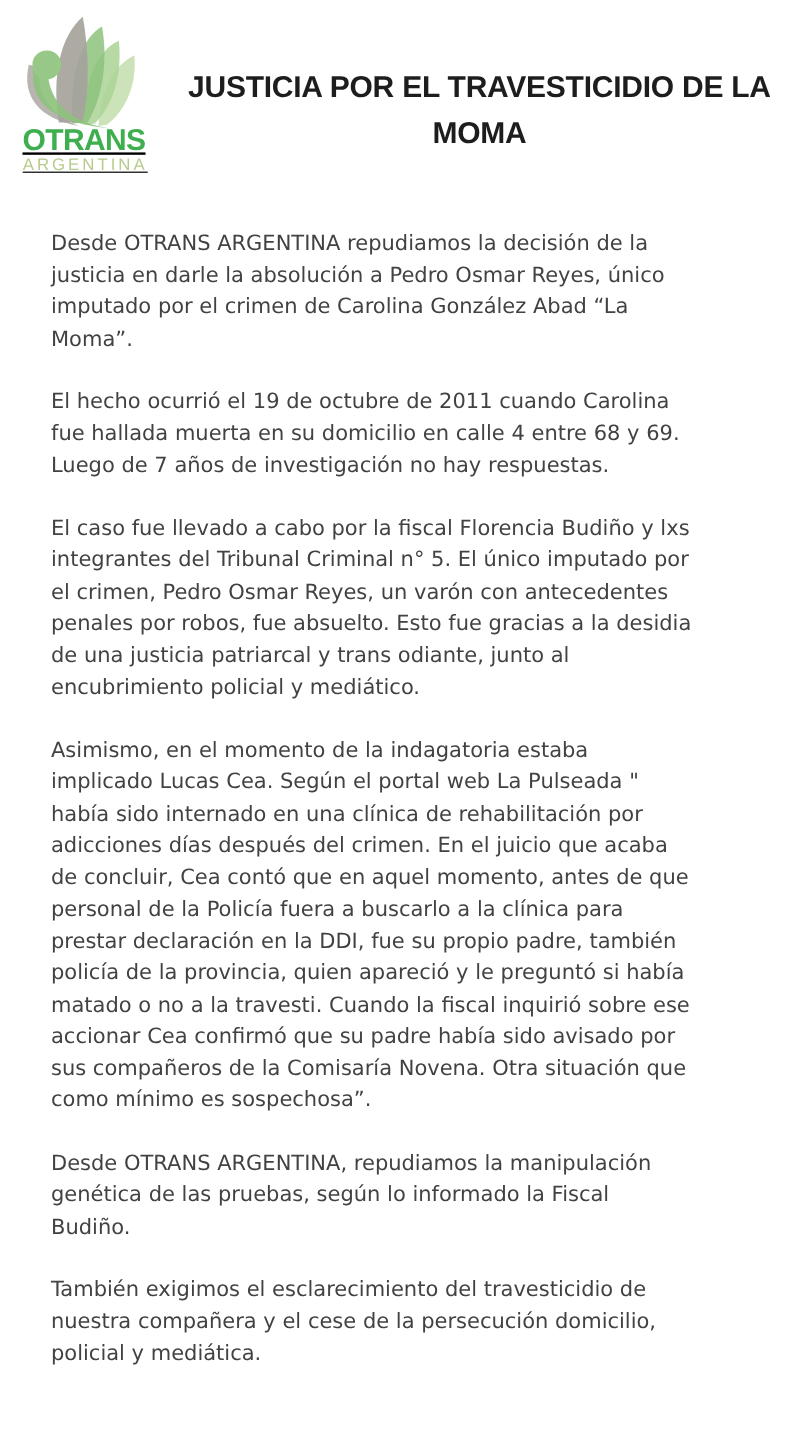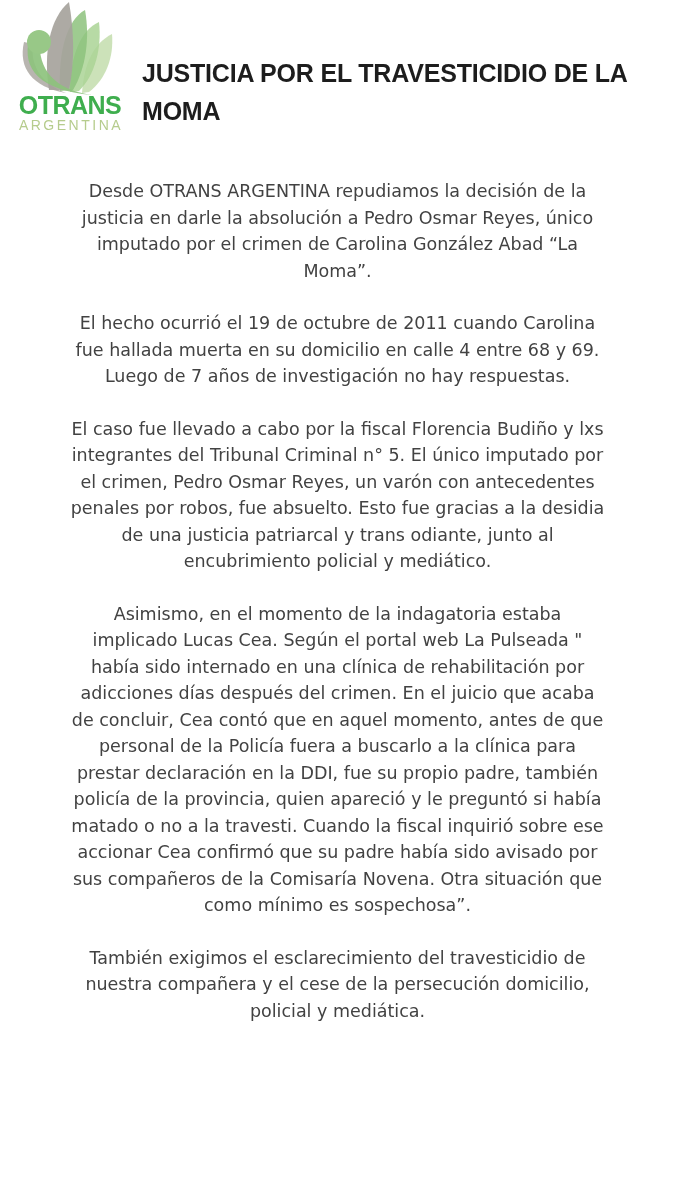--- a/index.html
+++ b/index.html
@@ -15,23 +15,24 @@
     overflow: hidden;
     font-family: "DejaVu Sans", "Liberation Sans", sans-serif;
   }
   .header {
     display: flex;
     align-items: flex-start;
   }
   .logo {
     width: 124px;
     flex: 0 0 124px;
-    padding: 0 0 0 8px;
+    padding: 12px 0 0 8px;
     text-align: center;
     user-select: none;
+    text-decoration: underline;
   }
   .logo svg {
     display: block;
     margin: 0 auto;
   }
   .logo-wordmark {
     font-family: "Liberation Sans", sans-serif;
     font-weight: 700;
     font-size: 25px;
     line-height: 26px;
@@ -43,32 +44,32 @@
     font-family: "Liberation Sans", sans-serif;
     font-size: 14px;
     line-height: 14px;
     letter-spacing: 2.5px;
     color: #b6cc8d;
     margin-left: 2px;
   }
   .title {
     flex: 1;
     margin: 54px 18px 0 10px;
+    text-align: center;
     font-family: "Liberation Sans", sans-serif;
     font-weight: 700;
     font-size: 25px;
     line-height: 38px;
     letter-spacing: -0.2px;
     color: #1d1d1d;
     white-space: pre-line;
   }
   .statement {
     width: 590px;
     margin: 46px auto 0 auto;
-    text-align: center;
     font-size: 17.5px;
     line-height: 26.5px;
     color: #424242;
   }
   .statement p {
     margin: 0 0 26px 0;
     white-space: pre-line;
   }
 </style>
 </head>
@@ -123,18 +124,21 @@
 había sido internado en una clínica de rehabilitación por
 adicciones días después del crimen. En el juicio que acaba
 de concluir, Cea contó que en aquel momento, antes de que
 personal de la Policía fuera a buscarlo a la clínica para
 prestar declaración en la DDI, fue su propio padre, también
 policía de la provincia, quien apareció y le preguntó si había
 matado o no a la travesti. Cuando la fiscal inquirió sobre ese
 accionar Cea confirmó que su padre había sido avisado por
 sus compañeros de la Comisaría Novena. Otra situación que
 como mínimo es sospechosa”.</p>
+    <p>Desde OTRANS ARGENTINA, repudiamos la manipulación
+genética de las pruebas, según lo informado la Fiscal
+Budiño.</p>
     <p>También exigimos el esclarecimiento del travesticidio de
 nuestra compañera y el cese de la persecución domicilio,
 policial y mediática.</p>
   </div>
 
 </div>
 
 </body></html>

